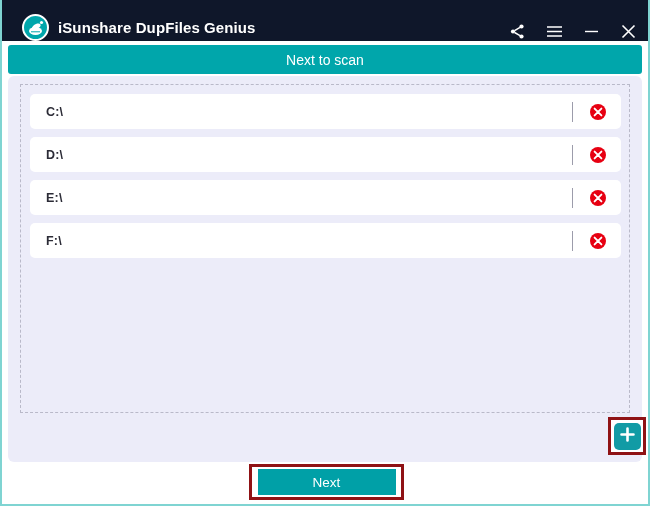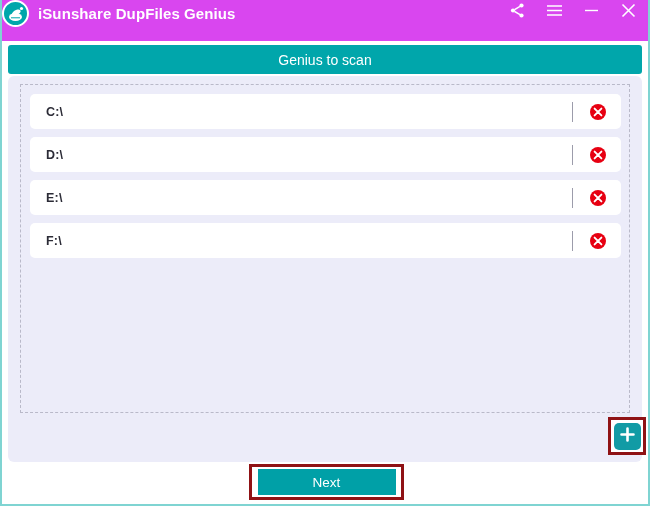--- a/index.html
+++ b/index.html
@@ -25,25 +25,25 @@
     overflow: hidden;
   }
 
   
   .titlebar {
     position: absolute;
     left: -2px;
     top: 0;
     width: 650px;
     height: 41px;
-    background: #d946ef;
-    display: flex;
-    align-items: flex-start;
-    box-sizing: border-box;
-    padding: 0 12px 0 2px;
+    background: #0f172a;
+    display: flex;
+    align-items: flex-end;
+    box-sizing: border-box;
+    padding: 0 12px 0 22px;
   }
   .brand {
     display: flex;
     align-items: center;
     gap: 9px;
   }
   .logo-circle {
     width: 27px;
     height: 27px;
     border-radius: 50%;
@@ -249,21 +249,21 @@
       </span>
       <span class="win-btn">
         <svg width="17" height="17" viewBox="0 0 17 17">
           <path d="M2.5 2.5 L14.5 14.5 M14.5 2.5 L2.5 14.5" stroke="#ffffff" stroke-width="1.6" fill="none"></path>
         </svg>
       </span>
     </div>
   </div>
 
   <div class="scan-header">
-    <span>Genius to scan</span>
+    <span>Next to scan</span>
   </div>
 
   <div class="body-panel">
 
     <div class="dropzone">
       <div class="path-list">
 
         <div class="path-row">
           <span class="path-text">C:\</span>
           <span class="row-divider"></span>

